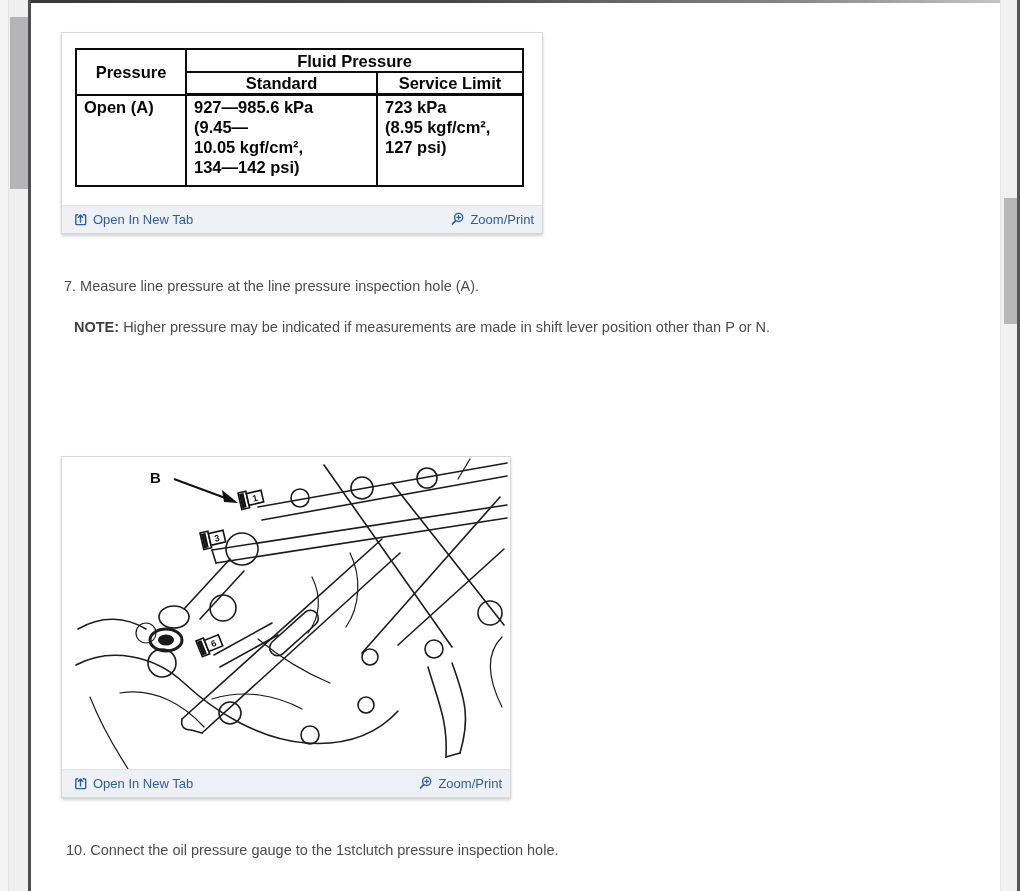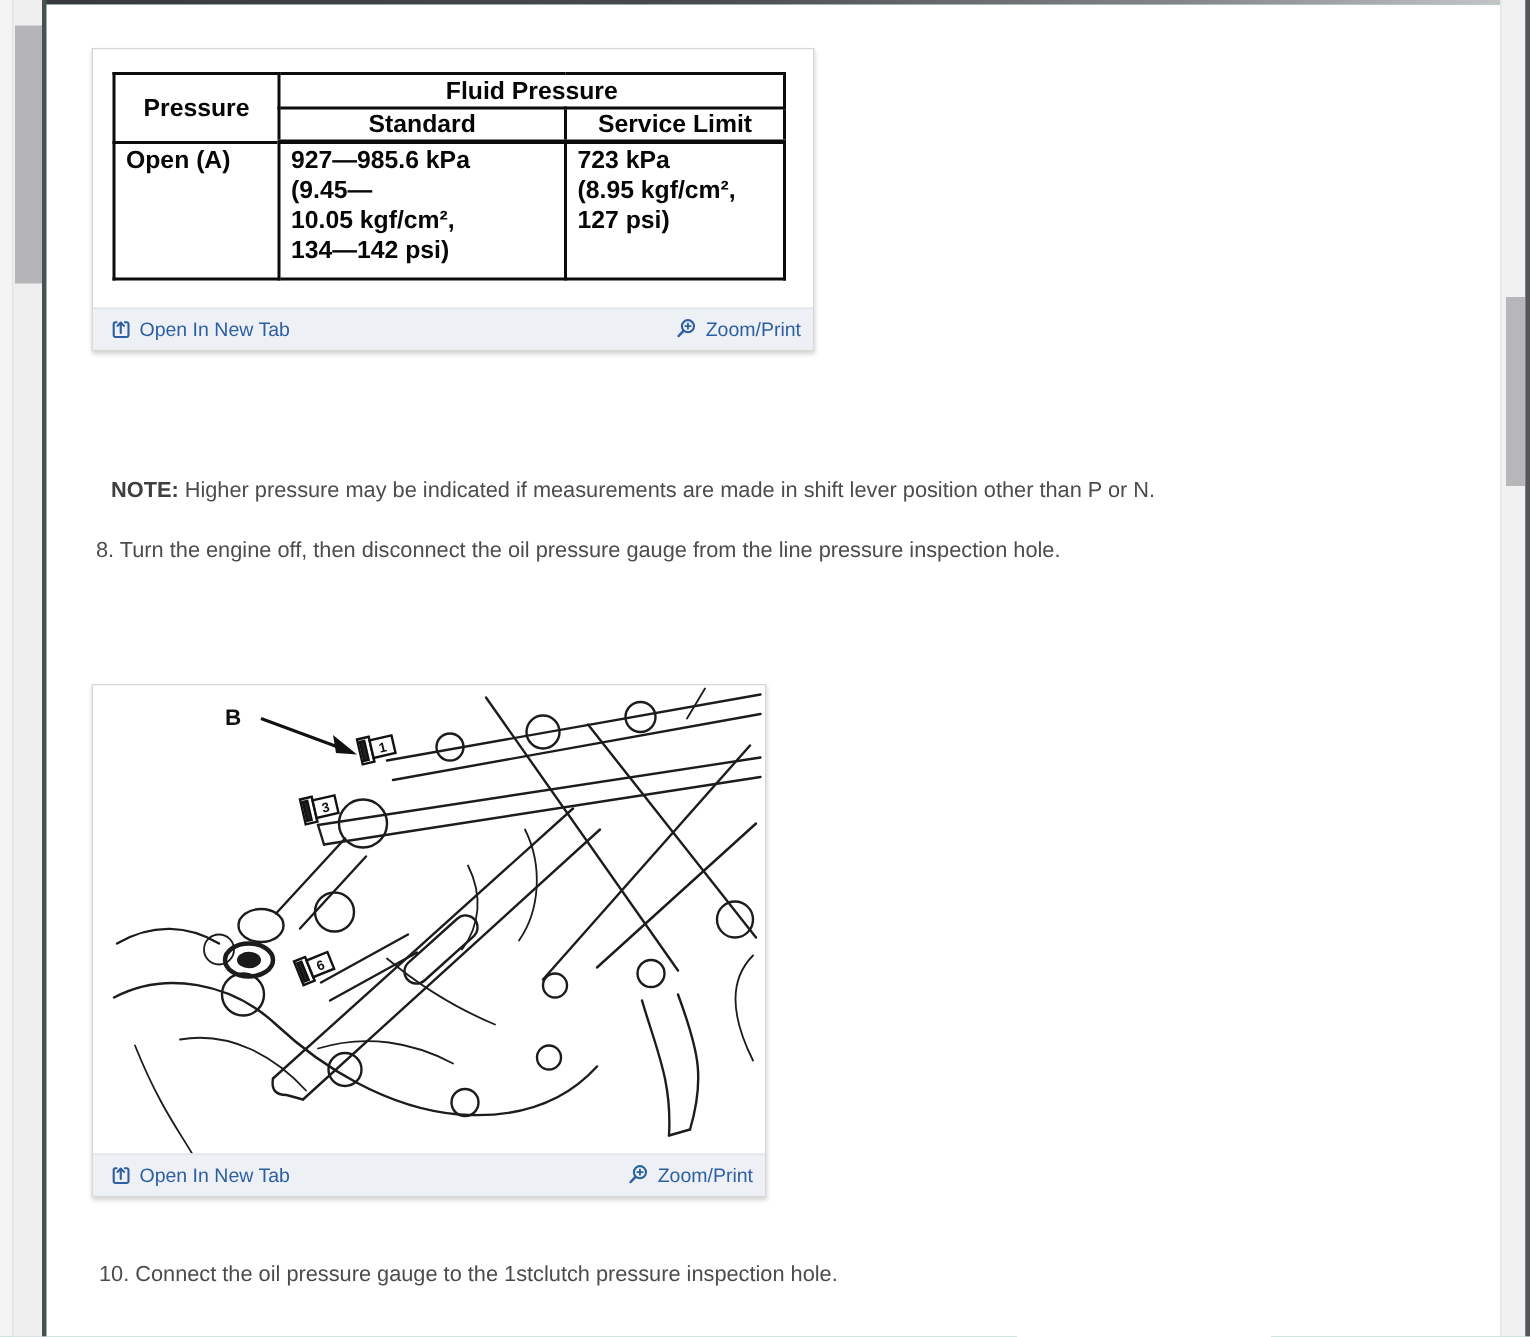--- a/index.html
+++ b/index.html
@@ -1,17 +1,17 @@
 <!DOCTYPE html>
 <html><head>
 <meta charset="utf-8">
 <style>
   * { margin:0; padding:0; box-sizing:border-box; }
   html,body { width:1020px; height:891px; background:#fff; overflow:hidden; }
-  .screen { position:relative; width:1020px; height:891px; background:#0f766e;
+  .screen { position:relative; width:1020px; height:891px; background:#e5e5e5;
             font-family:"Liberation Sans", sans-serif;padding-left:22px; }
 
   
   .gutter-left  { position:absolute; left:0; top:0; width:28px; height:891px; background:#f4f4f4; }
   .gutter-track { position:absolute; left:8px; top:0; width:20px; height:891px; background:#efeff0; border-left:1px solid #e4e4e4; }
   .gutter-thumb { position:absolute; left:10px; top:17px; width:18px; height:172px; background:#b5b5b7; }
   .gutter-divider { position:absolute; left:28px; top:0; width:3px; height:891px; background:#4e4e50; }
   .top-line { position:absolute; left:31px; top:0; width:972px; height:3px;
               background:linear-gradient(to right,#39393b 0%,#4a4a4c 45%,#8a8a8c 80%,#c6c6c8 100%); }
   .scroll-right-track { position:absolute; left:1000px; top:0; width:17px; height:891px; background:#f1f1f2; border-left:1px solid #e6e6e7; }
@@ -119,24 +119,24 @@
           <svg width="15" height="15" viewBox="0 0 16 16">
             <circle cx="9.2" cy="5.8" r="4.3" fill="none" stroke="#2d5fa1" stroke-width="1.5"></circle>
             <path d="M6 9.2 2.6 12.8" stroke="#2d5fa1" stroke-width="1.8" stroke-linecap="round"></path>
             <path d="M9.2 3.9v3.8M7.3 5.8h3.8" stroke="#2d5fa1" stroke-width="1.3" stroke-linecap="round"></path>
           </svg>
           <span>Zoom/Print</span>
         </a>
       </div>
     </section>
 
+    <p class="step step7">7. Measure line pressure at the line pressure inspection hole (A).</p>
 
     <p class="note"><b>NOTE:</b> <span>Higher pressure may be indicated if measurements are made in shift lever position other than P or N.</span></p>
 
-    <p class="step step8">8. Turn the engine off, then disconnect the oil pressure gauge from the line pressure inspection hole.</p>
 
 
     <section class="figure-card card-diagram">
       <div class="figure-body diagram">
         <svg width="448" height="313" viewBox="0 0 448 313">
 
           <path class="ln" d="M196 50 L445 6"></path>
           <path class="ln" d="M200 63 L445 19"></path>
           <circle class="ln" cx="238" cy="41" r="9"></circle>
           <circle class="ln" cx="300" cy="31" r="11"></circle>

